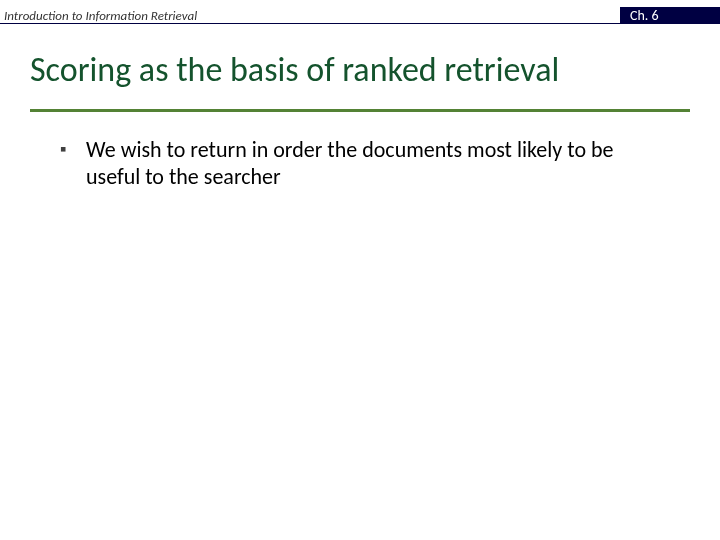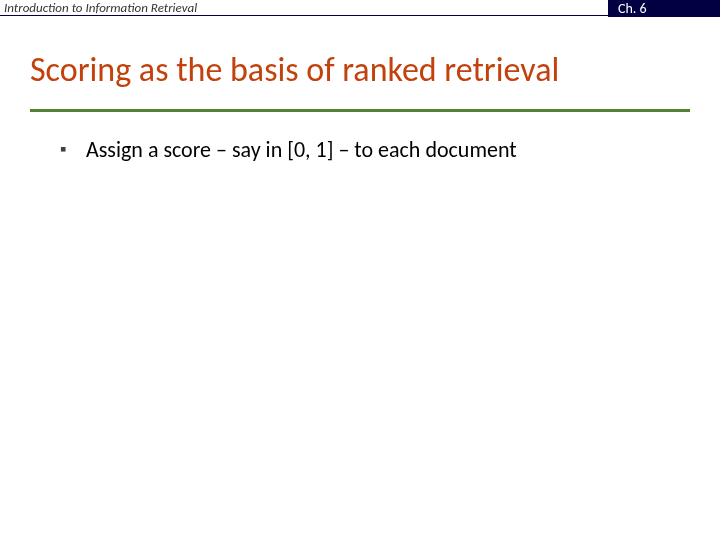--- a/index.html
+++ b/index.html
@@ -5,51 +5,51 @@
     * { margin: 0; padding: 0; box-sizing: border-box; }
     body {
       width: 720px;
       height: 540px;
       background: #ffffff;
       font-family: Calibri, Arial, sans-serif;
       overflow: hidden;
     }
     .header-bar {
       display: flex;
-      align-items: flex-start;
+      align-items: flex-end;
       height: 24px;
       border-radius: 8px;
     }
     .header-left {
       flex: 1;
       background: #ffffff;
       border-bottom: 1px solid #000042;
       display: flex;
       align-items: center;
       padding-left: 4px;
       font-style: italic;
       font-size: 13px;
       color: #333;
     }
     .header-right {
-      width: 112px;
+      width: 100px;
       background: #000042;
       color: #ffffff;
       display: flex;
       align-items: center;
       padding-left: 10px;
       font-size: 14px;
     }
     .title-area {
       padding: 26px 20px 10px 30px;
     }
     .slide-title {
       font-size: 34px;
       font-weight: 400;
-      color: #c2410c;
+      color: #14532d;
       line-height: 1.2;
     }
     .title-underline {
       height: 3px;
       background: #548235;
       margin: 8px 30px 0 30px;
     }
     .content-area {
       padding: 24px 60px 0 60px;
     }
@@ -81,15 +81,15 @@
   <div class="header-right">Ch. 6</div>
 </div>
 
 <div class="title-area">
   <h1 class="slide-title">Scoring as the basis of ranked retrieval</h1>
 </div>
 <div class="title-underline"></div>
 
 <div class="content-area">
   <ul class="bullet-list">
-    <li class="bullet-item">Assign a score – say in [0, 1] – to each document</li>
+    <li class="bullet-item">We wish to return in order the documents most likely to be useful to the searcher</li>
   </ul>
 </div>
 
 </body></html>

